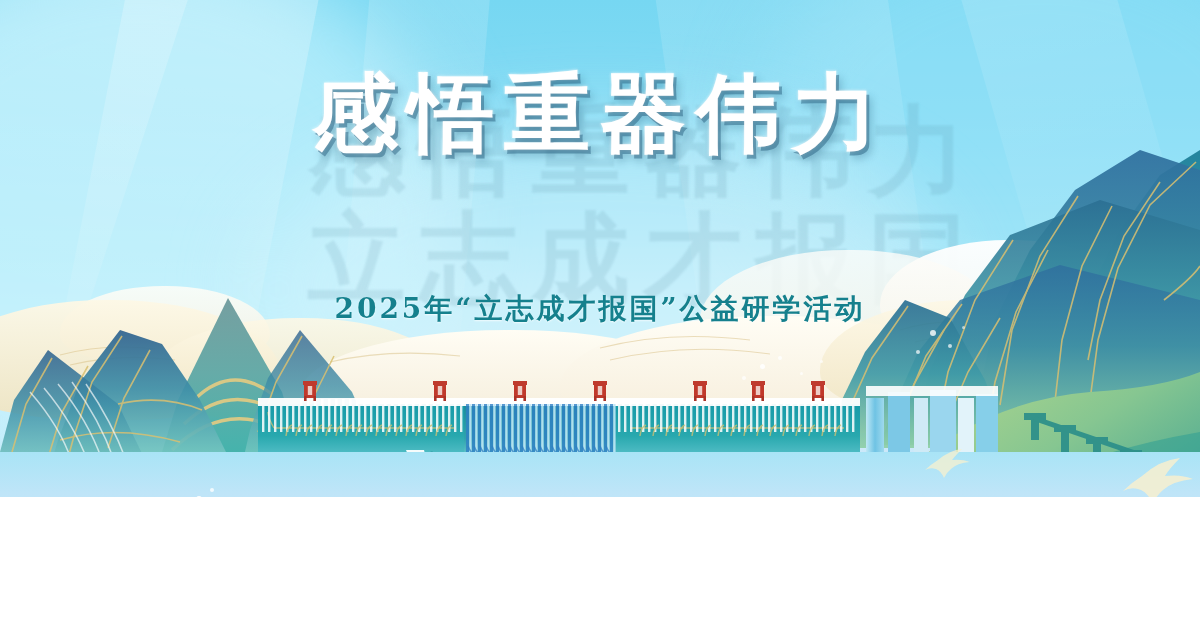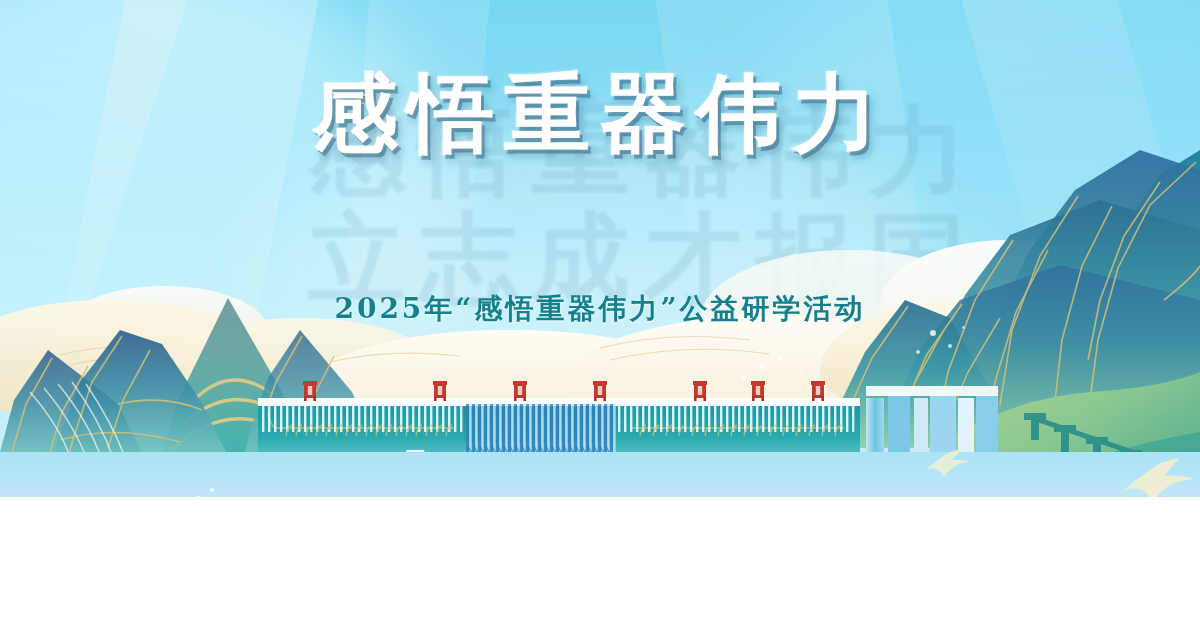--- a/index.html
+++ b/index.html
@@ -885,15 +885,15 @@
 
       <path d="M938,460 q12,-10 24,-11 q-7,7 -10,11 q10,-1 18,2 q-13,1 -19,7
                q-5,4 -7,9 q-3,-7 -8,-9 q-6,-2 -11,1 q5,-5 13,-10 z" opacity=".8"></path>
     </g>
   </svg>
 
   <div id="headline">
     <div class="hl-line" id="hl1">感悟重器伟力</div>
   </div>
 
-  <div id="subtitle">2025年“感悟重器伟力”公益研学活动</div>
+  <div id="subtitle">2025年“立志成才报国”公益研学活动</div>
 
 </div>
 
 </body></html>

